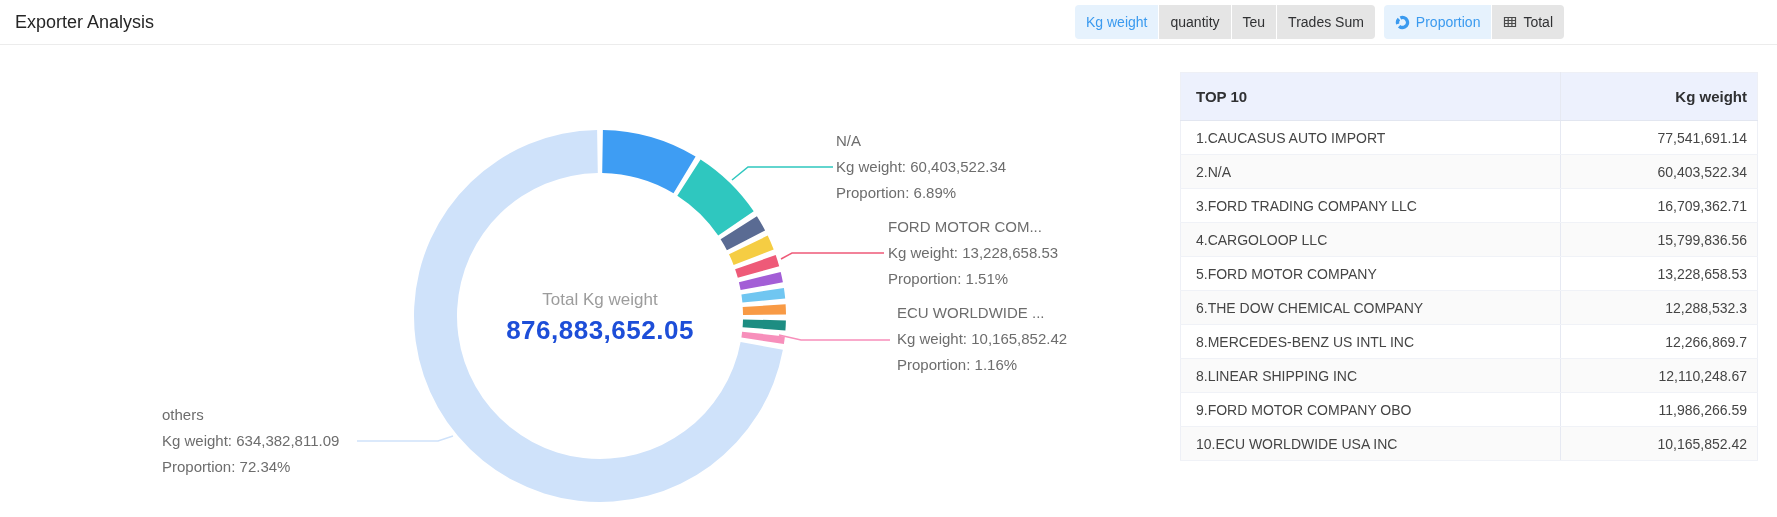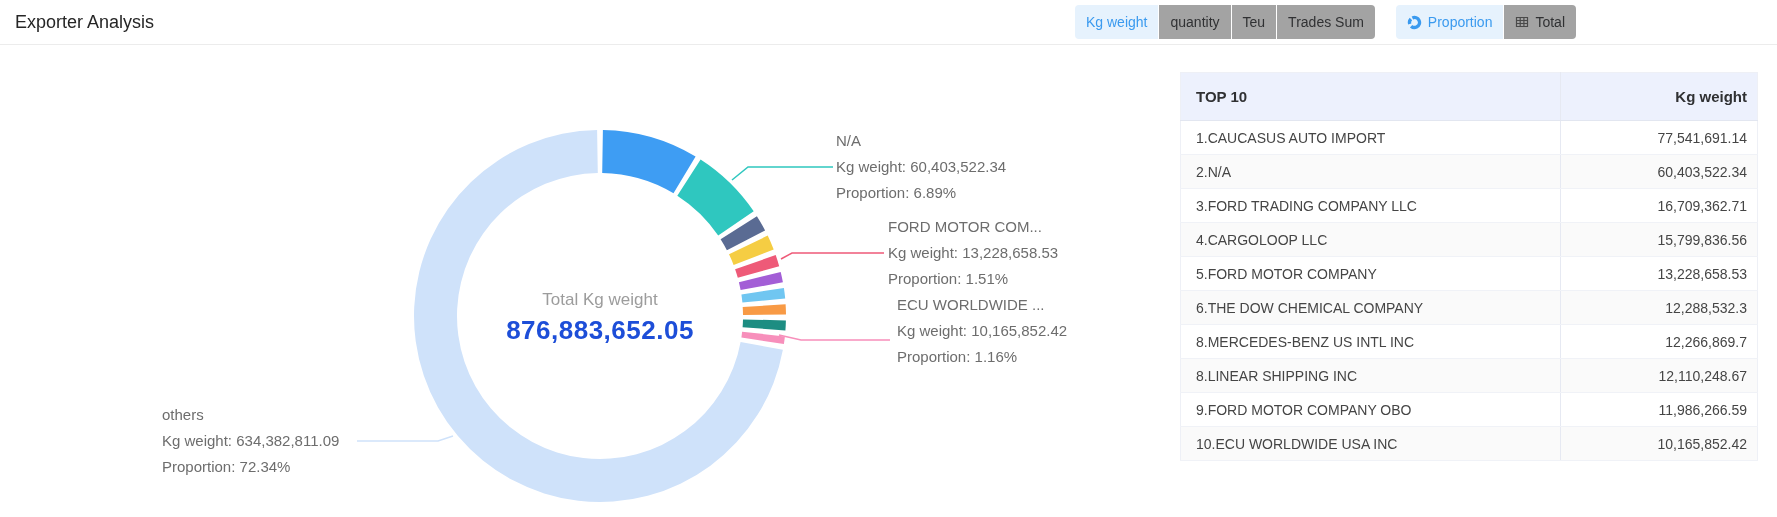--- a/index.html
+++ b/index.html
@@ -8,23 +8,23 @@
   .app { position:relative; width:1777px; height:517px; background:#fff; overflow:hidden; }
 
   
   .page-header { position:absolute; left:0; top:0; width:1777px; height:45px;
                  background:#fff; border-bottom:1px solid #ececec; }
   .page-title { position:absolute; left:15px; top:0; line-height:45px;
                 font-size:18px; font-weight:400; color:#262626; white-space:nowrap; }
 
   .tabs-wrap { position:absolute; left:1075px; top:5px; display:flex; }
   .tab-group { display:flex; gap:1px; border-radius:4px; overflow:hidden; }
-  .tab-group + .tab-group { margin-left:21px; }
+  .tab-group + .tab-group { margin-left:9px; }
   .tab { height:34px; line-height:34px; padding:0 11px; border:none; cursor:pointer;
-         background:#a3a3a3; color:#303133; font-size:14px;
+         background:#e5e5e5; color:#303133; font-size:14px;
          font-family:"Liberation Sans","DejaVu Sans",sans-serif;
          display:flex; align-items:center; white-space:nowrap; }
   .tab.active { background:#e6f2fd; color:#3a9aef; }
   .tab .icon { display:inline-flex; margin-right:6px; align-items:center; }
 
   
   .chart-svg { position:absolute; left:0; top:0; }
   .center-label { position:absolute; left:450px; top:287px; width:300px; text-align:center; }
   .center-label .t1 { font-size:17px; line-height:26px; color:#9c9c9c; }
   .center-label .t2 { font-size:26px; line-height:34px; color:#1d4ed8; font-weight:600; letter-spacing:0.5px; }
@@ -107,21 +107,21 @@
   <div class="callout" style="left:836px; top:128px;">
     <div class="co-line">N/A</div>
     <div class="co-line">Kg weight: 60,403,522.34</div>
     <div class="co-line">Proportion: 6.89%</div>
   </div>
   <div class="callout" style="left:888px; top:214px;">
     <div class="co-line">FORD MOTOR COM...</div>
     <div class="co-line">Kg weight: 13,228,658.53</div>
     <div class="co-line">Proportion: 1.51%</div>
   </div>
-  <div class="callout" style="left:897px; top:292px;">
+  <div class="callout" style="left:897px; top:300px;">
     <div class="co-line">ECU WORLDWIDE ...</div>
     <div class="co-line">Kg weight: 10,165,852.42</div>
     <div class="co-line">Proportion: 1.16%</div>
   </div>
   <div class="callout" style="left:162px; top:402px;">
     <div class="co-line">others</div>
     <div class="co-line">Kg weight: 634,382,811.09</div>
     <div class="co-line">Proportion: 72.34%</div>
   </div>
 

